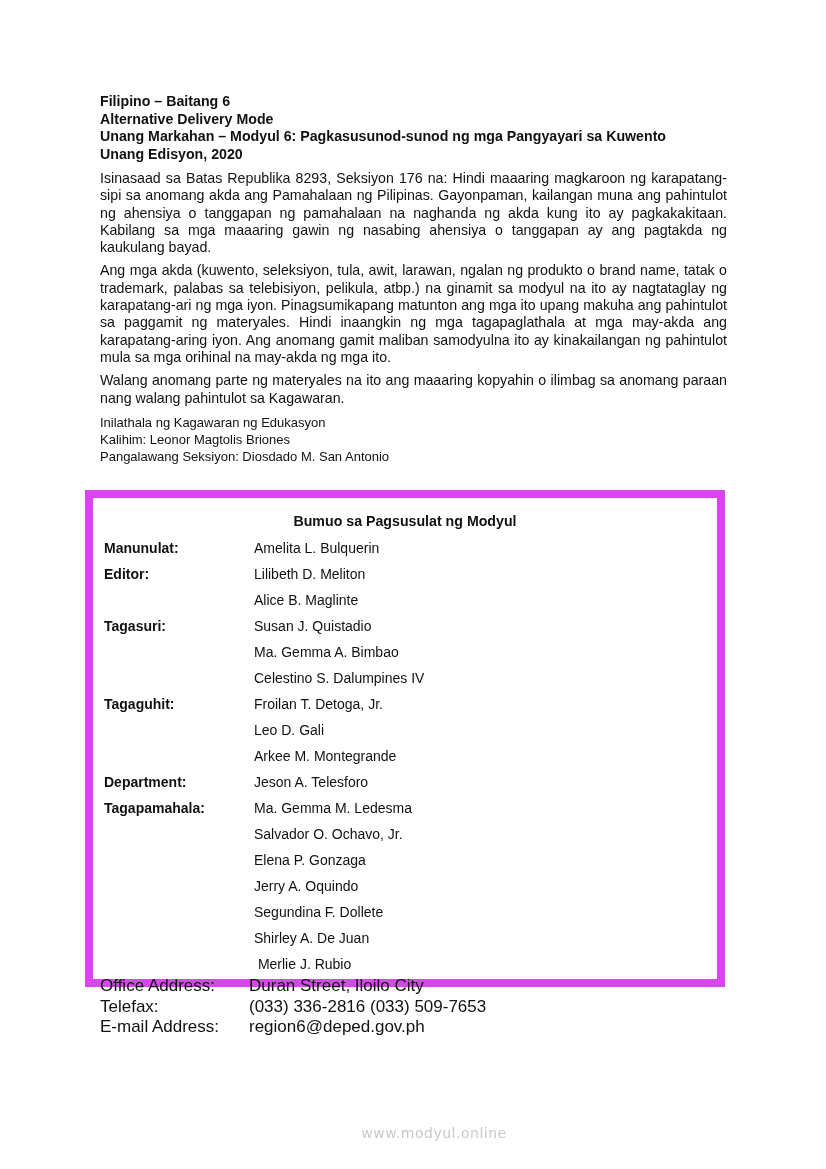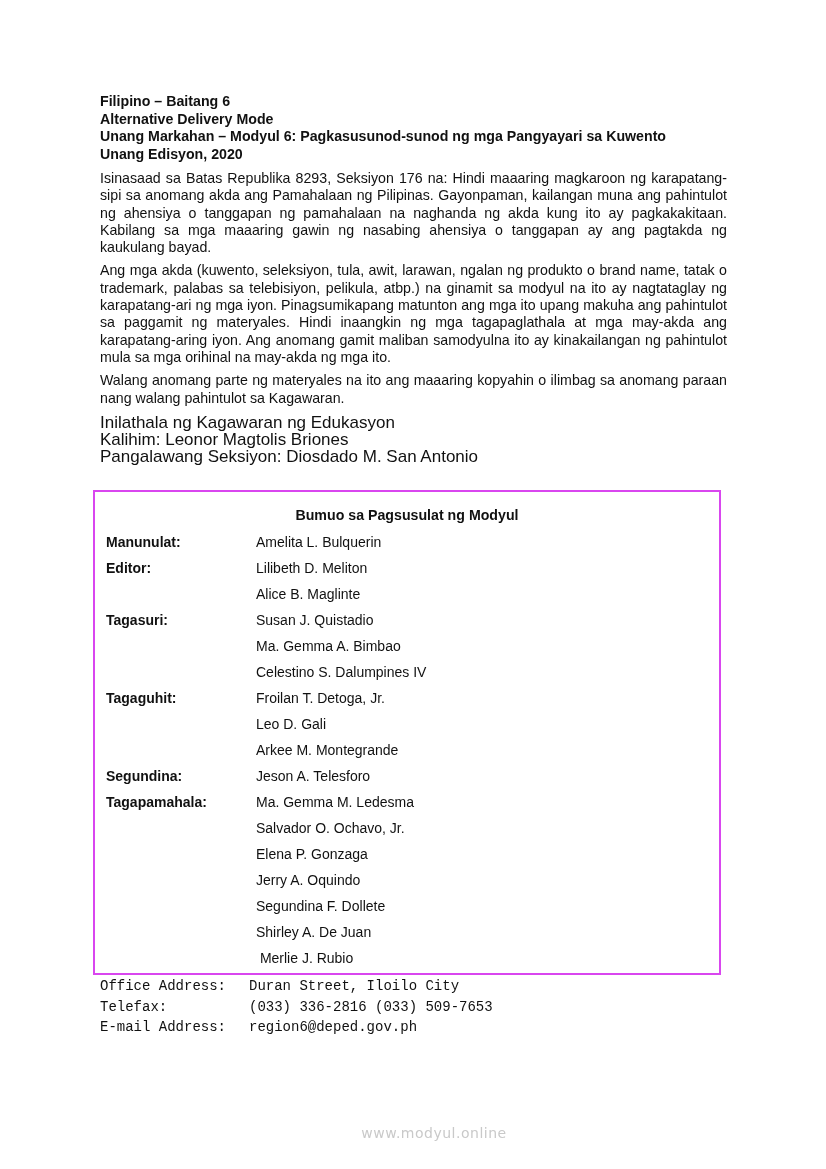--- a/index.html
+++ b/index.html
@@ -28,32 +28,32 @@
       margin: 0;
     }
     .para {
       font-size: 14.2px;
       line-height: 17.3px;
       text-align: justify;
       margin: 6px 0 0 0;
     }
     .para.first { margin-top: 7px; }
     .pub-line {
-      font-size: 17px;
+      font-size: 13px;
       line-height: 17.3px;
       margin: 0;
     }
     .pub-block { margin-top: 7px; }
     .credits-box {
       position: absolute;
-      left: 93px;
+      left: 85px;
       top: 490px;
       width: 624px;
       height: 481px;
-      border: 2px solid #d946ef;
+      border: 8px solid #d946ef;
       box-sizing: content-box;
     }
     .credits-title {
       position: absolute;
       left: 0;
       right: 0;
       top: 15px;
       text-align: center;
       font-weight: bold;
       font-size: 14.2px;
@@ -87,23 +87,22 @@
       width: 640px;
     }
     .printer-title {
       font-weight: bold;
       font-size: 14.2px;
       line-height: 17px;
       margin: 0;
     }
     .contact-row {
       display: flex;
-      font-size: 14px;
+      font-size: 17px;
       line-height: 20.5px;
-      font-family: Liberation Mono, monospace;
     }
     .contact-label { width: 149px; flex: 0 0 149px; }
     .contact-value { flex: 1; }
     .watermark {
       position: absolute;
       left: 0;
       right: 0;
       top: 1125px;
       text-align: center;
       font-family: "DejaVu Sans", sans-serif;
@@ -168,21 +167,21 @@
       </div>
       <div class="credit-row">
         <span class="credit-role"></span>
         <span class="credit-name" style="white-space: pre;">Leo D. Gali</span>
       </div>
       <div class="credit-row">
         <span class="credit-role"></span>
         <span class="credit-name" style="white-space: pre;">Arkee M. Montegrande</span>
       </div>
       <div class="credit-row">
-        <span class="credit-role">Segundina:</span>
+        <span class="credit-role">Department:</span>
         <span class="credit-name" style="white-space: pre;">Jeson A. Telesforo</span>
       </div>
       <div class="credit-row">
         <span class="credit-role">Tagapamahala:</span>
         <span class="credit-name" style="white-space: pre;">Ma. Gemma M. Ledesma</span>
       </div>
       <div class="credit-row">
         <span class="credit-role"></span>
         <span class="credit-name" style="white-space: pre;">Salvador O. Ochavo, Jr.</span>
       </div>

